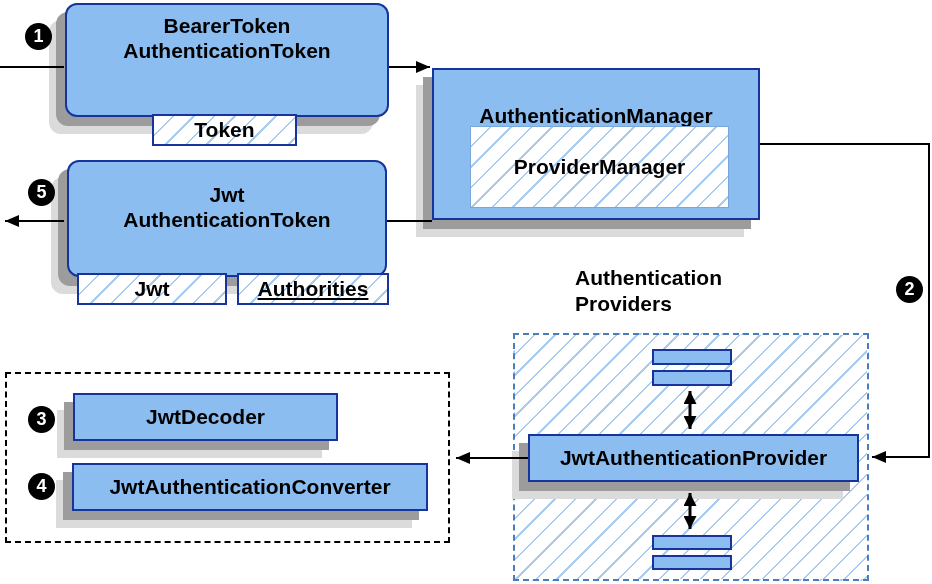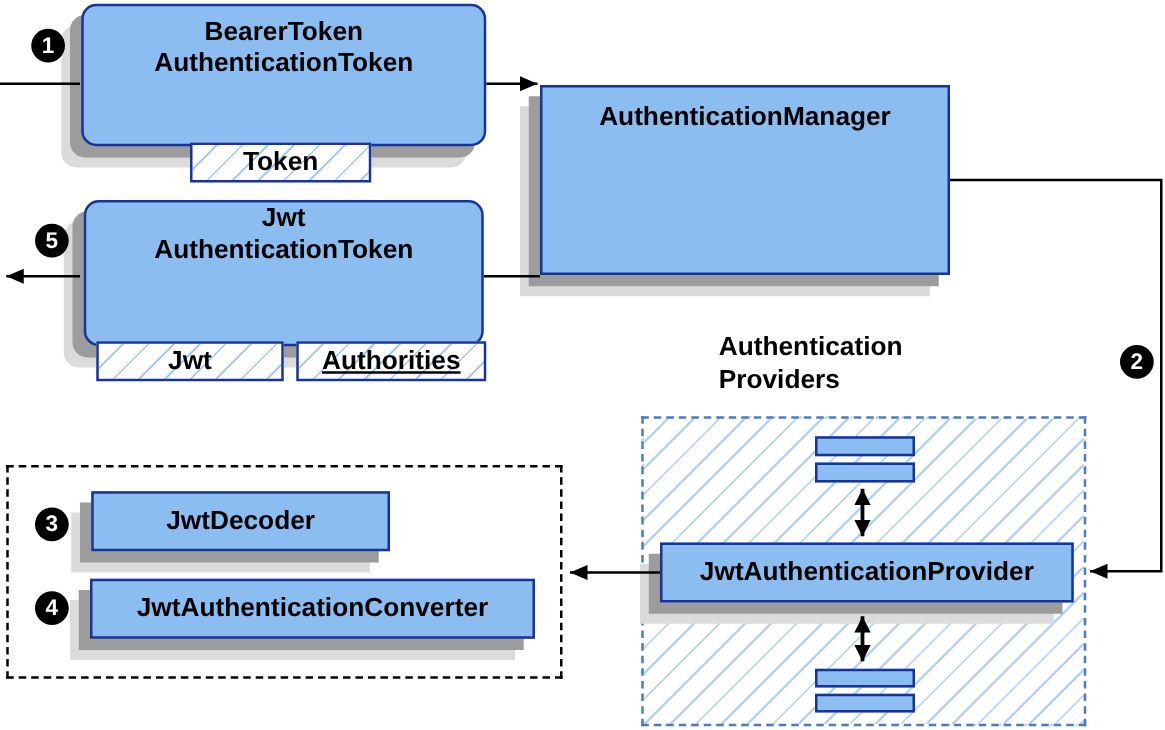--- a/index.html
+++ b/index.html
@@ -85,42 +85,43 @@
   </div>
 
   <div class="abs node rounded" style="left:65px;top:3px;width:324px;height:114px;padding-top:8px;">
     <div class="node-title">
       <div>BearerToken</div>
       <div>AuthenticationToken</div>
     </div>
     <div class="abs chip hatch flexc" style="left:85px;top:73px;width:145px;height:32px;">Token</div>
   </div>
 
-  <div class="abs node rounded" style="left:67px;top:160px;width:320px;height:117px;padding-top:0;">
+  <div class="abs node rounded" style="left:67px;top:160px;width:320px;height:117px;padding-top:20px;">
     <div class="node-title">
       <div>Jwt</div>
       <div>AuthenticationToken</div>
     </div>
     <div class="abs chip hatch flexc" style="left:8px;top:75px;width:150px;height:32px;">Jwt</div>
     <div class="abs chip hatch flexc" style="left:168px;top:75px;width:152px;height:32px;text-decoration:underline;">Authorities</div>
   </div>
 
-  <div class="abs node" style="left:432px;top:68px;width:328px;height:152px;padding-top:11px;">
+  <div class="abs node" style="left:432px;top:68px;width:328px;height:152px;padding-top:33px;">
     <div class="node-title">AuthenticationManager</div>
+    <div class="abs impl hatch flexc" style="left:36px;top:56px;width:259px;height:82px;">ProviderManager</div>
   </div>
 
   <div class="abs small-rect" style="left:652px;top:349px;width:80px;height:16px;"></div>
   <div class="abs small-rect" style="left:652px;top:370px;width:80px;height:16px;"></div>
 
   <div class="abs node flexc boxlabel" style="left:528px;top:434px;width:331px;height:48px;text-align:right;">JwtAuthenticationProvider</div>
 
   <div class="abs small-rect" style="left:652px;top:535px;width:80px;height:15px;"></div>
   <div class="abs small-rect" style="left:652px;top:555px;width:80px;height:15px;"></div>
 
-  <div class="abs node flexc boxlabel" style="left:73px;top:393px;width:239px;height:48px;">JwtDecoder</div>
+  <div class="abs node flexc boxlabel" style="left:73px;top:393px;width:265px;height:48px;">JwtDecoder</div>
 
   <div class="abs node flexc boxlabel" style="left:72px;top:463px;width:356px;height:48px;">JwtAuthenticationConverter</div>
 
   <div class="abs step" style="left:25px;top:23px;">1</div>
   <div class="abs step" style="left:896px;top:276px;">2</div>
   <div class="abs step" style="left:28px;top:406px;">3</div>
   <div class="abs step" style="left:28px;top:473px;">4</div>
   <div class="abs step" style="left:28px;top:179px;">5</div>
 
   <svg id="svg-overlay" width="932" height="584" viewBox="0 0 932 584">

